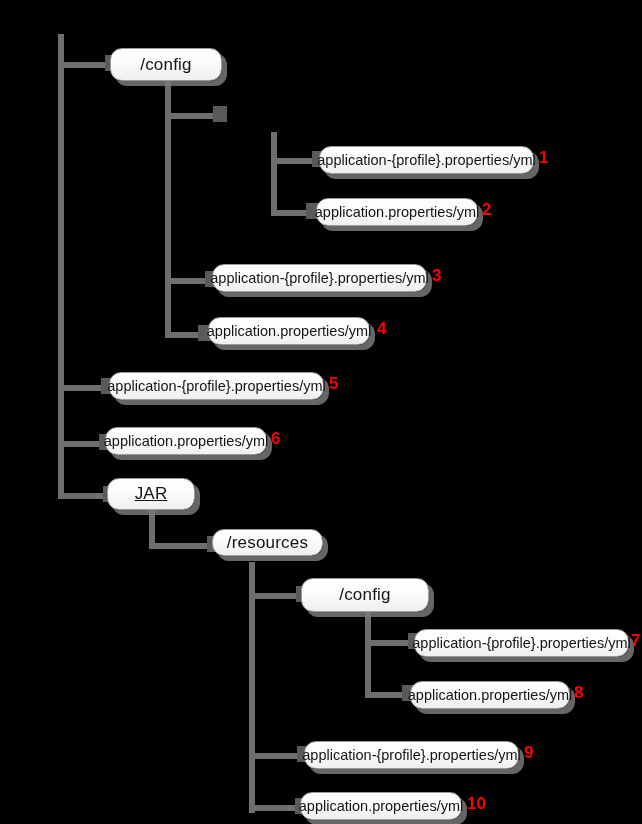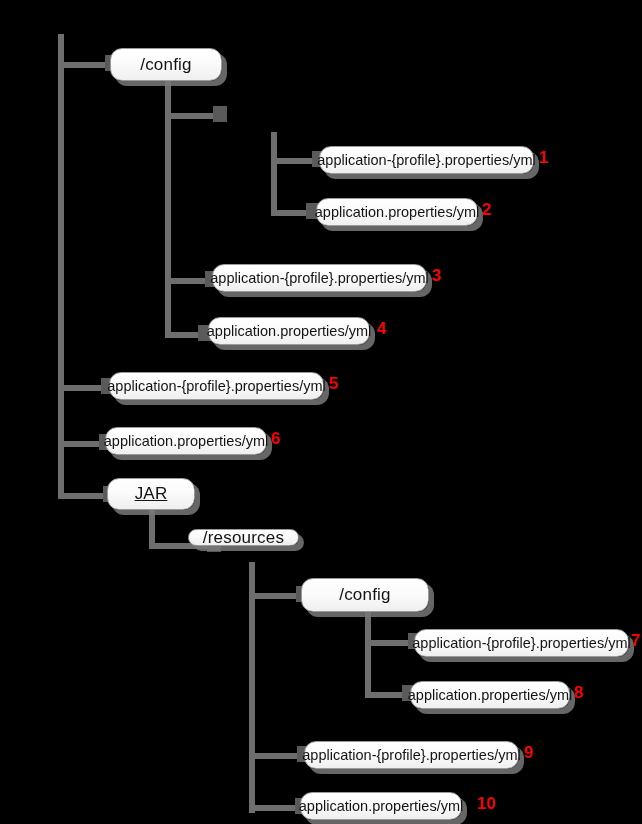--- a/index.html
+++ b/index.html
@@ -171,21 +171,21 @@
 
   <div class="node file" style="left:105px; top:427px; width:162px; height:28px;">
     <span>application.properties/yml</span>
   </div>
   <div class="badge" style="left:271px; top:430px;">6</div>
 
   <div class="node dir" style="left:107px; top:478px; width:88px; height:32px;text-decoration:underline;">
     <span>JAR</span>
   </div>
 
-  <div class="node dir" style="left:188px; top:529px; width:111px; height:17px;">
+  <div class="node dir" style="left:212px; top:529px; width:111px; height:27px;">
     <span>/resources</span>
   </div>
 
   <div class="node dir" style="left:301px; top:578px; width:128px; height:34px;">
     <span>/config</span>
   </div>
 
   <div class="node file" style="left:414px; top:629px; width:215px; height:28px;">
     <span>application-{profile}.properties/yml</span>
   </div>
@@ -197,16 +197,16 @@
   <div class="badge" style="left:574px; top:684px;">8</div>
 
   <div class="node file" style="left:304px; top:741px; width:215px; height:28px;">
     <span>application-{profile}.properties/yml</span>
   </div>
   <div class="badge" style="left:524px; top:744px;">9</div>
 
   <div class="node file" style="left:300px; top:792px; width:162px; height:28px;">
     <span>application.properties/yml</span>
   </div>
-  <div class="badge" style="left:477px; top:795px;text-align:center;">10</div>
+  <div class="badge" style="left:467px; top:795px;text-align:center;">10</div>
 
 
 </div>
 
 </body></html>

